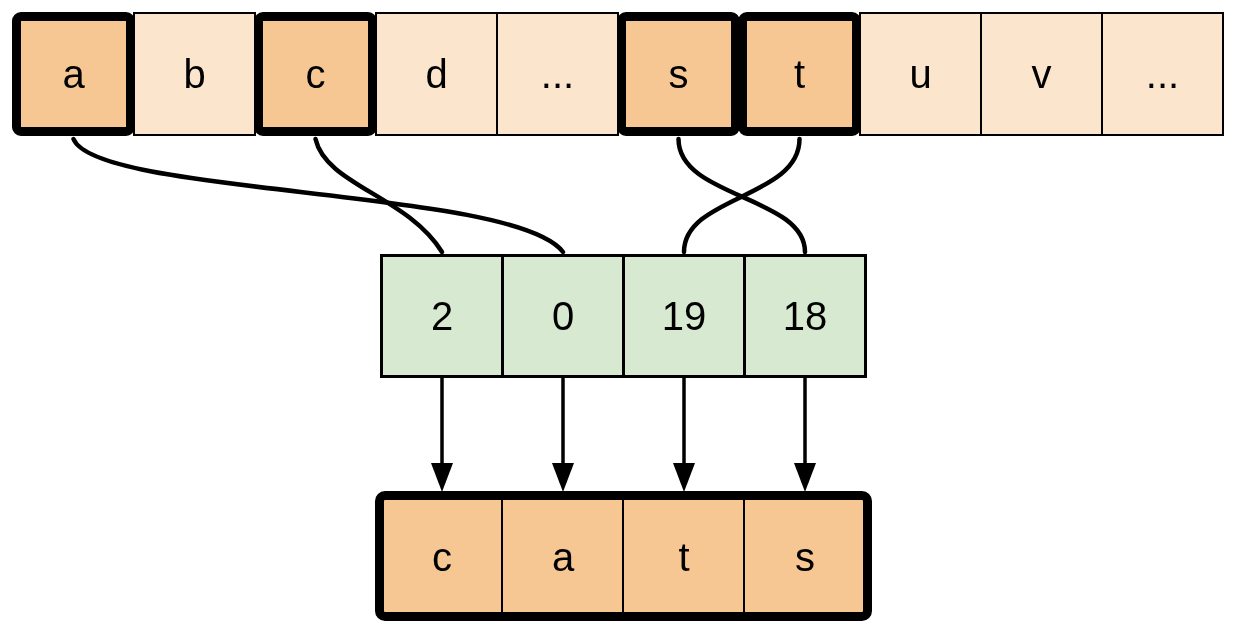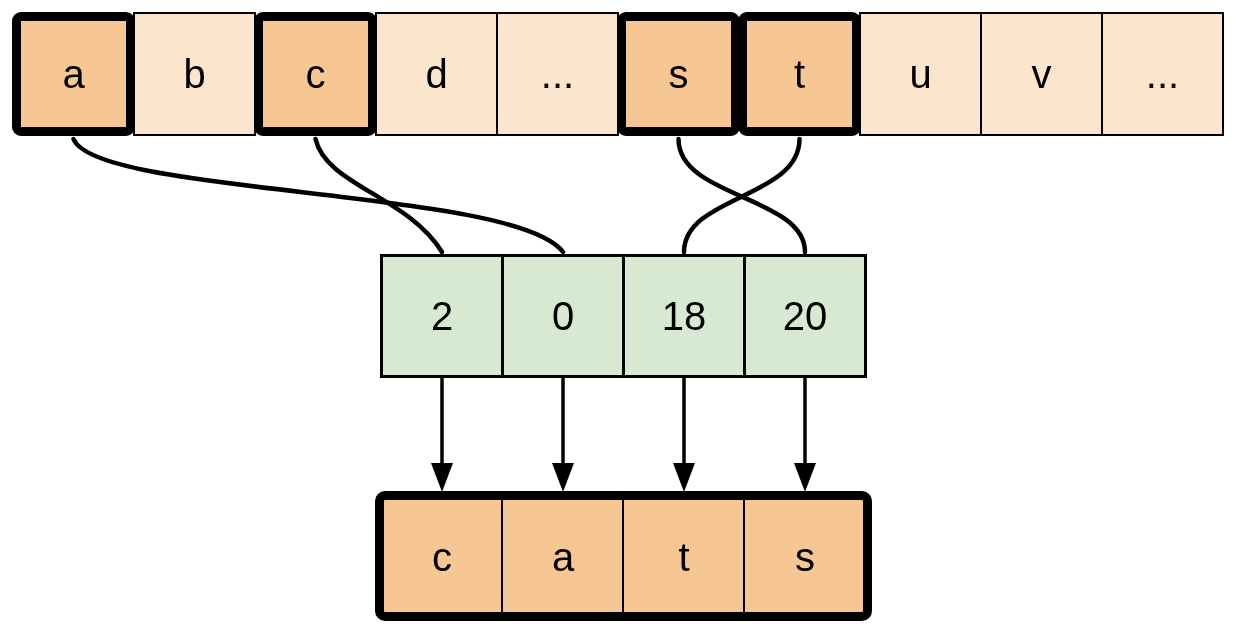--- a/index.html
+++ b/index.html
@@ -107,22 +107,22 @@
   <div class="cell top-cell" style="left:375px">d</div>
   <div class="cell top-cell" style="left:496px">...</div>
   <div class="cell top-cell hl" style="left:617px">s</div>
   <div class="cell top-cell hl" style="left:738px">t</div>
   <div class="cell top-cell" style="left:859px">u</div>
   <div class="cell top-cell" style="left:980px">v</div>
   <div class="cell top-cell" style="left:1101px">...</div>
 
   <div class="cell index-cell" style="left:380px">2</div>
   <div class="cell index-cell" style="left:501px">0</div>
-  <div class="cell index-cell" style="left:622px">18</div>
-  <div class="cell index-cell" style="left:743px">20</div>
+  <div class="cell index-cell" style="left:622px">19</div>
+  <div class="cell index-cell" style="left:743px">18</div>
 
   <div class="cell out-cell" style="left:380px">c</div>
   <div class="cell out-cell" style="left:501px">a</div>
   <div class="cell out-cell" style="left:622px">t</div>
   <div class="cell out-cell" style="left:743px">s</div>
   <div class="bottom-outline"></div>
 
 </div>
 
 </body></html>

